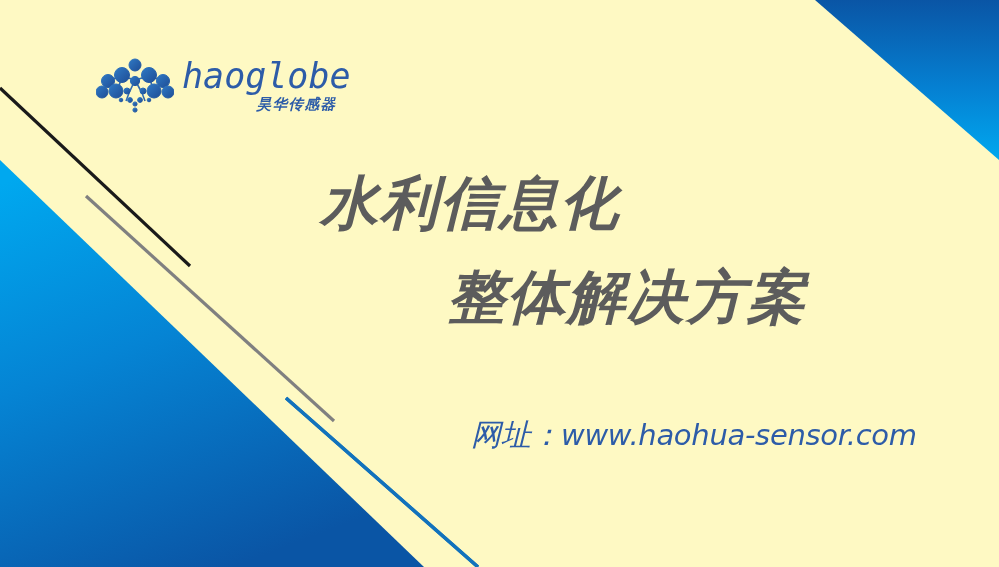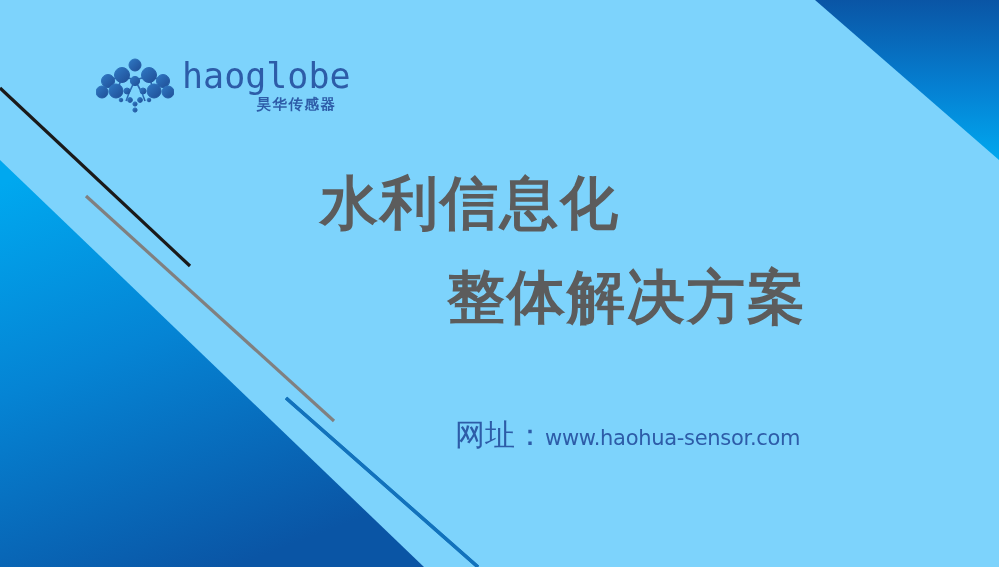--- a/index.html
+++ b/index.html
@@ -9,21 +9,22 @@
   }
   body {
     font-family: "Liberation Sans", "DejaVu Sans", sans-serif;
   }
 
   #slide {
     position: relative;
     width: 999px;
     height: 567px;
     overflow: hidden;
-    background: #7dd3fc;
+    background: #fef9c3;
+    font-style: italic;
   }
 
   
   .bg-layer {
     position: absolute;
     inset: 0;
     width: 999px;
     height: 567px;
     pointer-events: none;
   }
@@ -88,24 +89,25 @@
     white-space: nowrap;
     color: #2d5ca8;
     line-height: 1;
   }
   #website-label {
     font-family: "DejaVu Sans", sans-serif;
     font-size: 30px;
     font-weight: 400;
     letter-spacing: 0px;
     vertical-align: baseline;
+    margin-left: 16px;
   }
   #website-url {
     font-family: "DejaVu Sans", sans-serif;
-    font-size: 21px;
+    font-size: 29px;
     font-weight: 400;
     letter-spacing: -0.3px;
     vertical-align: baseline;
     text-align: right;
   }
 </style>
 </head>
 <body>
 
 <div id="slide">

